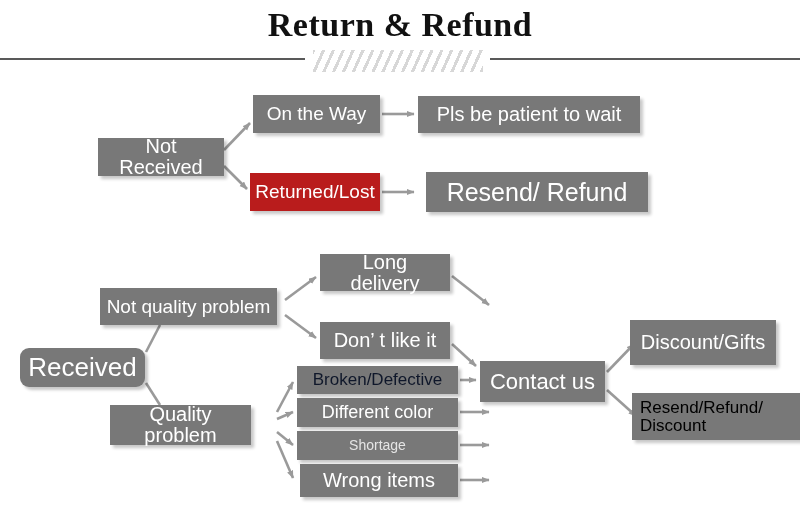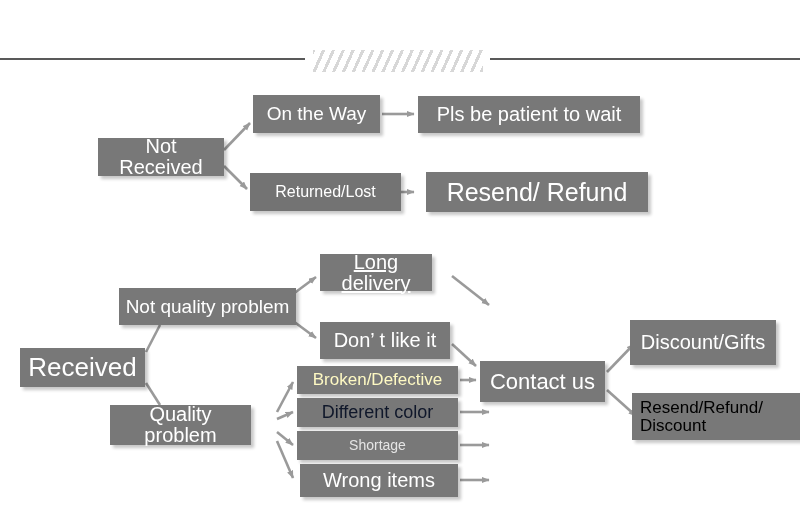--- a/index.html
+++ b/index.html
@@ -88,20 +88,21 @@
     width: 800px;
     height: 513px;
     pointer-events: none;
   }
 </style>
 </head>
 <body>
 
 <div id="page">
 
+  <div id="title">Return &amp; Refund</div>
 
   <div id="divider">
     <div class="rule" id="rule-left"></div>
     <div id="hatch"></div>
     <div class="rule" id="rule-right"></div>
   </div>
 
   <svg id="links" viewBox="0 0 800 513" xmlns="http://www.w3.org/2000/svg">
     <defs>
       <marker id="ah" markerWidth="9" markerHeight="9" refX="7.4" refY="3.2" orient="auto" markerUnits="userSpaceOnUse">
@@ -138,29 +139,29 @@
 
       <path d="M607,372 L634,344" marker-end="url(#ah)"></path>
       <path d="M607,390 L636,416" marker-end="url(#ah)"></path>
     </g>
   </svg>
 
   <div id="box-layer">
       <div class="box" style="left: 98px; top: 138px; width: 126px; height: 38px; font-size: 20px; background: rgb(120, 120, 120); color: rgb(255, 255, 255);">Not Received</div>
       <div class="box" style="left: 253px; top: 95px; width: 127px; height: 38px; font-size: 19px; background: rgb(120, 120, 120); color: rgb(255, 255, 255);">On the Way</div>
       <div class="box" style="left: 418px; top: 96px; width: 222px; height: 37px; font-size: 20px; background: rgb(120, 120, 120); color: rgb(255, 255, 255);">Pls be patient to wait</div>
-      <div class="box" style="left: 250px; top: 173px; width: 151px; height: 38px; font-size: 16px; background: #737373; color: rgb(255, 255, 255);">Returned/Lost</div>
+      <div class="box" style="left: 250px; top: 173px; width: 130px; height: 38px; font-size: 19px; background: #b91c1c; color: rgb(255, 255, 255);">Returned/Lost</div>
       <div class="box" style="left: 418px; top: 172px; width: 222px; height: 40px; font-size: 25px; background: rgb(120, 120, 120); color: rgb(255, 255, 255); margin-left: 8px;">Resend/ Refund</div>
-      <div class="box" style="left: 20px; top: 348px; width: 125px; height: 39px; font-size: 26px; background: rgb(120, 120, 120); color: rgb(255, 255, 255);">Received</div>
-      <div class="box" style="left: 119px; top: 288px; width: 177px; height: 37px; font-size: 19px; background: rgb(120, 120, 120); color: rgb(255, 255, 255);">Not quality problem</div>
+      <div class="box" style="left: 20px; top: 348px; width: 125px; height: 39px; font-size: 26px; background: rgb(120, 120, 120); color: rgb(255, 255, 255); border-radius: 9px;">Received</div>
+      <div class="box" style="left: 100px; top: 288px; width: 177px; height: 37px; font-size: 19px; background: rgb(120, 120, 120); color: rgb(255, 255, 255);">Not quality problem</div>
       <div class="box" style="left: 110px; top: 405px; width: 141px; height: 40px; font-size: 20px; background: rgb(120, 120, 120); color: rgb(255, 255, 255);">Quality problem</div>
-      <div class="box" style="left: 320px; top: 254px; width: 112px; height: 37px; font-size: 20px; background: rgb(120, 120, 120); color: rgb(255, 255, 255); text-decoration: underline;">Long delivery</div>
+      <div class="box" style="left: 320px; top: 254px; width: 130px; height: 37px; font-size: 20px; background: rgb(120, 120, 120); color: rgb(255, 255, 255);">Long delivery</div>
       <div class="box" style="left: 320px; top: 322px; width: 130px; height: 37px; font-size: 20px; background: rgb(120, 120, 120); color: rgb(255, 255, 255);">Don’ t like it</div>
-      <div class="box" style="left: 297px; top: 366px; width: 161px; height: 28px; font-size: 17px; background: rgb(120, 120, 120); color: #fef9c3;">Broken/Defective</div>
-      <div class="box" style="left: 297px; top: 398px; width: 161px; height: 29px; font-size: 18px; background: rgb(120, 120, 120); color: #0f172a;">Different color</div>
+      <div class="box" style="left: 297px; top: 366px; width: 161px; height: 28px; font-size: 17px; background: rgb(120, 120, 120); color: #0f172a;">Broken/Defective</div>
+      <div class="box" style="left: 297px; top: 398px; width: 161px; height: 29px; font-size: 18px; background: rgb(120, 120, 120); color: #ffffff;">Different color</div>
       <div class="box" style="left: 297px; top: 431px; width: 161px; height: 29px; font-size: 14px; background: rgb(120, 120, 120); color: #e5e5e5;">Shortage</div>
       <div class="box" style="left: 300px; top: 464px; width: 158px; height: 33px; font-size: 20px; background: rgb(120, 120, 120); color: rgb(255, 255, 255);">Wrong items</div>
       <div class="box" style="left: 480px; top: 361px; width: 125px; height: 41px; font-size: 22px; background: rgb(120, 120, 120); color: rgb(255, 255, 255);">Contact us</div>
       <div class="box" style="left: 630px; top: 320px; width: 146px; height: 45px; font-size: 20px; background: rgb(120, 120, 120); color: rgb(255, 255, 255);">Discount/Gifts</div>
       <div class="box left-align" style="left: 632px; top: 393px; width: 177px; height: 47px; font-size: 17px; background: rgb(120, 120, 120); color: #000000;">Resend/Refund/
 Discount</div>
     </div>
 
 </div>
 

